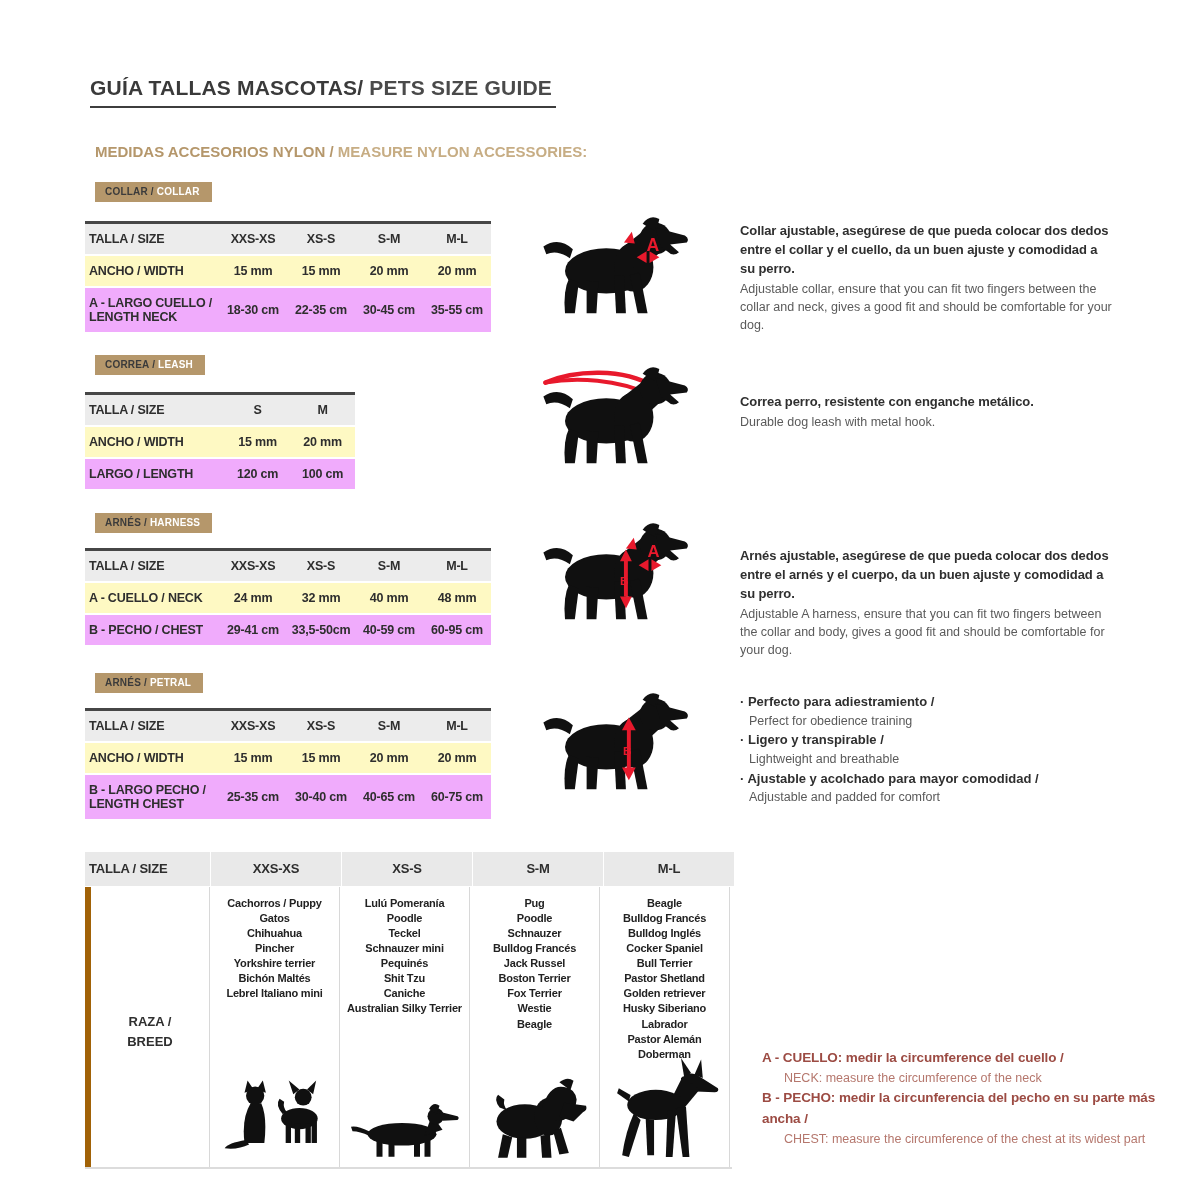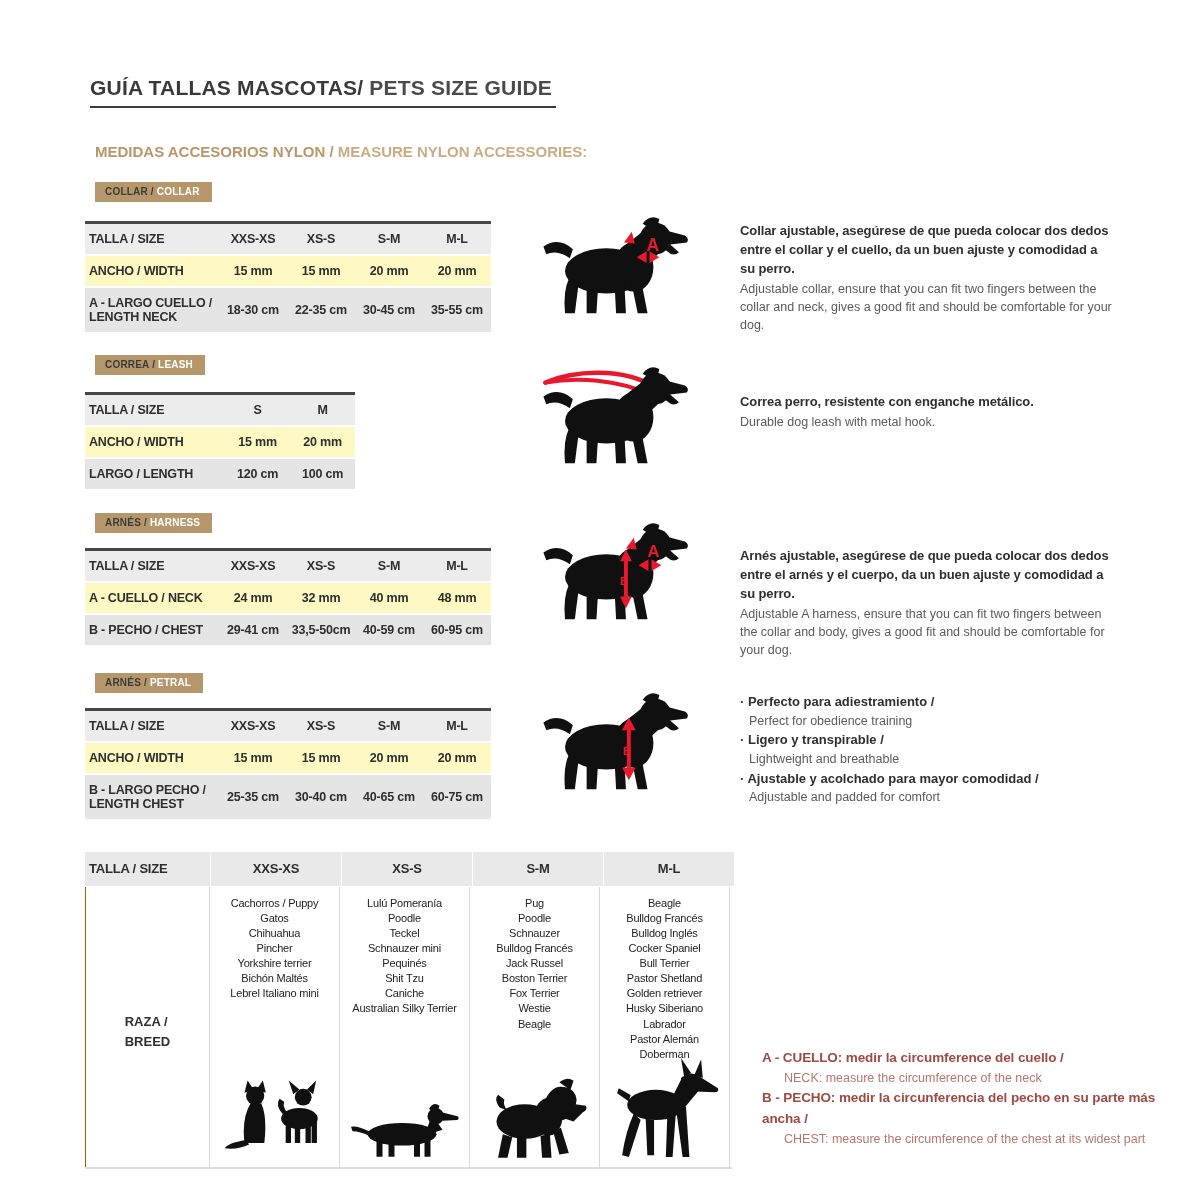--- a/index.html
+++ b/index.html
@@ -28,21 +28,21 @@
   .sec-badge .es { color:#3b3b3b; }
   .sec-badge .en { color:#ffffff; font-weight:600; }
 
   
   .acc-table { border-top:3px solid #464646; }
   .trow { display:grid; border-bottom:2px solid #ffffff; }
   .cols5 { grid-template-columns:134px 68px 68px 68px 68px; }
   .cols3 { grid-template-columns:140px 65px 65px; }
   .trow.head  { background:#ececec; }
   .trow.mid   { background:#fef9c3; }
-  .trow.plain { background:#e5e5e5; }
+  .trow.plain { background:#f0abfc; }
   .cell {
     font-weight:bold; font-size:12.5px; color:#2e2e2e; letter-spacing:-0.2px;
     display:flex; align-items:center; justify-content:center; text-align:center;
     padding:6px 2px; line-height:1.15; min-height:18px;
   }
   .cell.label { justify-content:flex-start; text-align:left; padding-left:4px; padding-right:6px; }
 
   
   .desc { width:374px; }
   .desc .es { font-weight:bold; font-size:13px; color:#2f2f2f; line-height:1.45; letter-spacing:-0.1px; }
@@ -55,25 +55,25 @@
   
   .breed-table { left:85px; top:852px; width:647px; }
   .bt-head { display:grid; grid-template-columns:125px 130px 130px 130px 130px; gap:1px; }
   .bt-head .cell { background:#e9e9e9; height:22px; font-size:13px; }
   .bt-body {
     display:grid; grid-template-columns:125px 130px 130px 130px 130px;
     height:280px; border-bottom:2px solid #dcdcdc; margin-top:1px;
   }
   .bt-col { border-right:1px solid #d8d8d8; position:relative; padding-top:9px; }
   .bt-label-col {
-    border-left:1px solid #a16207; display:flex; align-items:center; justify-content:center;
-    font-weight:bold; font-size:13px; white-space:pre-line; text-align:left; line-height:1.5;
+    border-left:6px solid #a16207; display:flex; align-items:center; justify-content:center;
+    font-weight:bold; font-size:13px; white-space:pre-line; text-align:center; line-height:1.5;
   }
   .breed-line {
-    font-size:11px; font-weight:normal; text-align:center; line-height:1.37;
+    font-size:11px; font-weight:bold; text-align:center; line-height:1.37;
     color:#222; letter-spacing:-0.2px;
   }
   .bt-dog { position:absolute; bottom:3px; left:50%; transform:translateX(-50%); }
 
   
   .notes { left:762px; top:1048px; width:430px; }
   .note-bold { color:#9c4b43; font-weight:bold; font-size:13.5px; line-height:1.55; letter-spacing:-0.1px; }
   .note-reg  { color:#b5776d; font-size:12.5px; line-height:1.55; padding-left:22px; }
 
   svg text { font-family:"Liberation Sans", sans-serif; }

